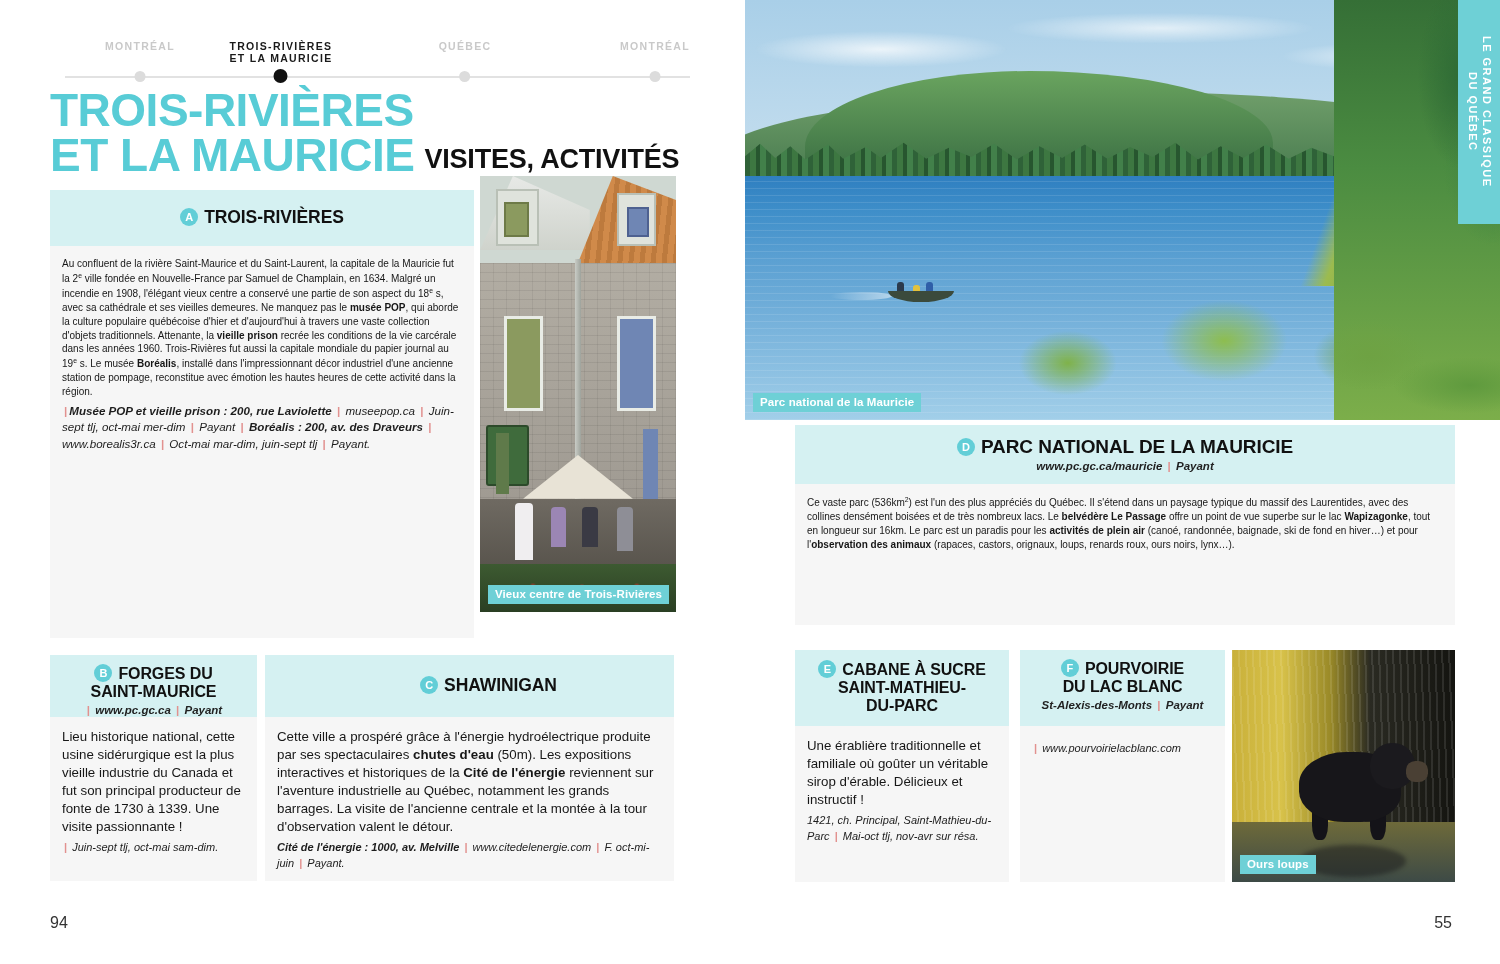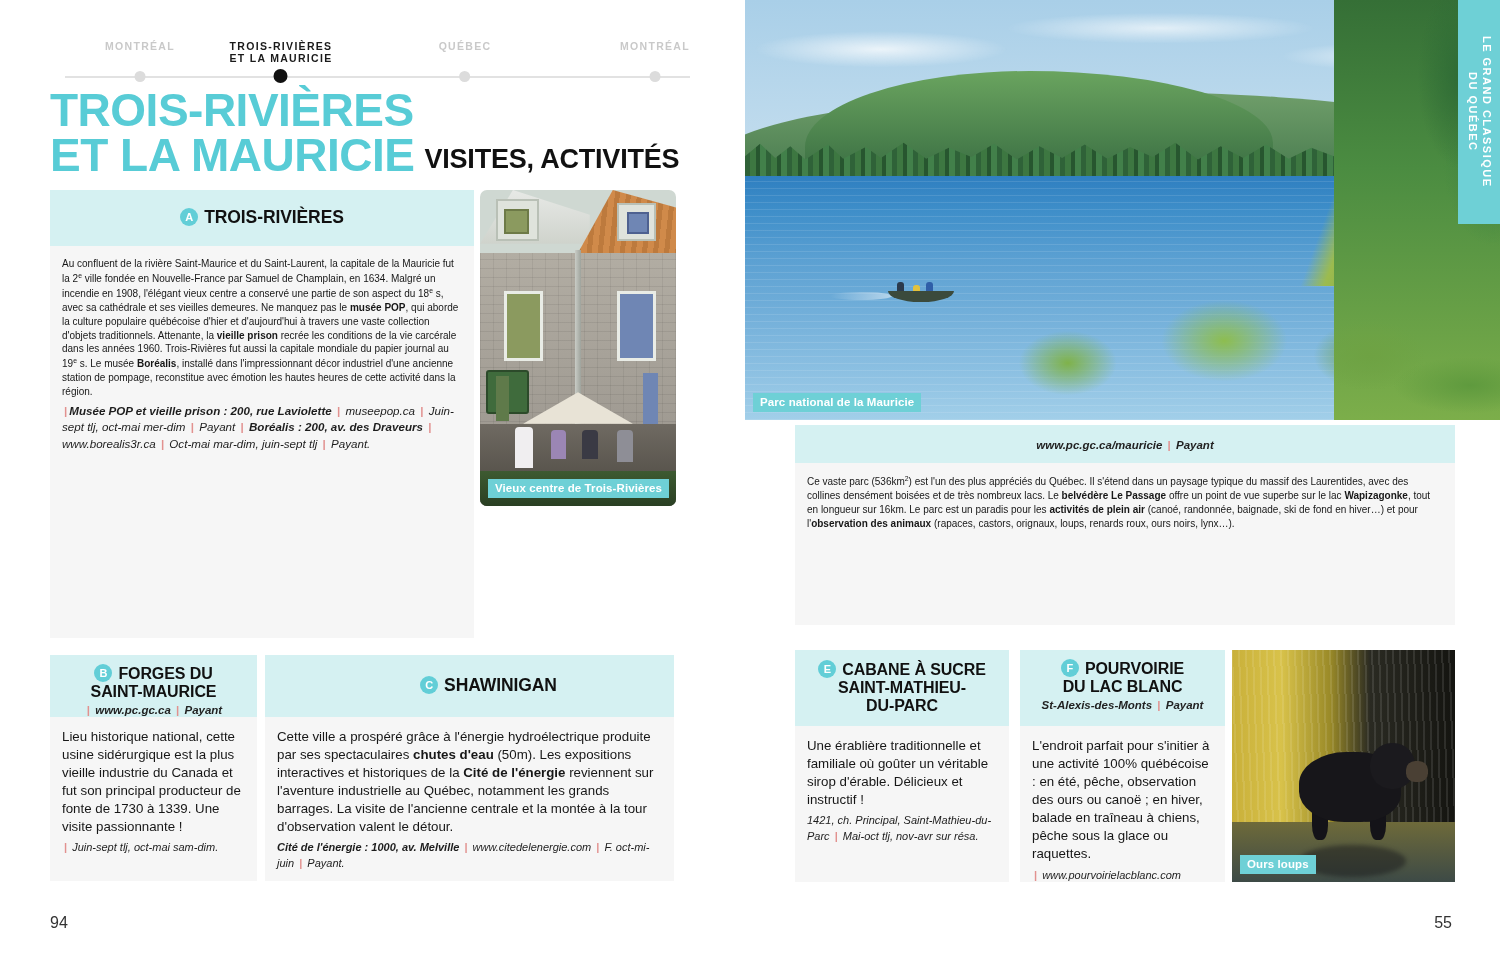--- a/index.html
+++ b/index.html
@@ -17,21 +17,21 @@
   
   .page-left  { position: absolute; left: 0;   top: 0; width: 745px;  height: 964px; background: #fff; }
   .page-right { position: absolute; left: 745px; top: 0; width: 755px; height: 964px; background: #fff; }
 
   
   .timeline { position: absolute; left: 55px; top: 40px; width: 645px; height: 45px; }
   .tl-line {
     position: absolute; left: 10px; top: 36px; width: 625px; height: 2px;
     background: #e2e2e2;
   }
-  .tl-stop { position: absolute; top: 0; transform: translateX(-50%); text-align: center; }
+  .tl-stop { position: absolute; top: 0; transform: translateX(-50%); text-align: left; }
   .tl-label {
     font-size: 10.5px; font-weight: 700; letter-spacing: 1.3px;
     color: #c9c9c9; line-height: 1.15; white-space: nowrap;
   }
   .tl-stop.active .tl-label { color: #1a1a1a; }
   .tl-dot {
     width: 11px; height: 11px; border-radius: 50%;
     background: #dcdcdc; margin: 0 auto; position: absolute;
     left: 50%; top: 31px; transform: translateX(-50%);
   }
@@ -86,21 +86,21 @@
   .practical.tiny { font-size: 11px; }
   .practical b { font-weight: 800; }
   .sep { color: #e2918f; font-style: normal; font-weight: 700; padding: 0 2px; }
 
   
   #card-a { left: 50px; top: 190px; width: 424px; height: 448px; }
   #card-a .card-head { height: 56px; display: flex; align-items: center; justify-content: center; }
 
   
   .photo { position: absolute; overflow: hidden; }
-  #photo-tr { left: 480px; top: 190px; width: 196px; height: 316px; border-radius: 7px; }
+  #photo-tr { left: 480px; top: 176px; width: 196px; height: 436px; }
 
   .ph-caption {
     position: absolute; bottom: 8px; left: 8px;
     background: #6ed0d6; color: #fff;
     font-size: 11.5px; font-weight: 600;
     padding: 3px 7px 4px; letter-spacing: 0.1px;
     white-space: nowrap;
   }
 
   
@@ -443,20 +443,23 @@
       <div class="ph-caption">Parc national de la Mauricie</div>
     </div>
 
     <div class="tab-vertical">
       <span style="white-space:pre;">LE GRAND CLASSIQUE
 DU QUÉBEC</span>
     </div>
 
     <div class="card" id="card-d" style="left:50px;">
       <div class="card-head">
+        <div class="card-title">
+          <span class="badge">D</span><span>PARC NATIONAL DE LA MAURICIE</span>
+        </div>
         <div class="card-meta">www.pc.gc.ca/mauricie <span class="sep">|</span> Payant</div>
       </div>
       <div class="card-body">
         <div class="body-text">Ce vaste parc (536km<sup class="sup">2</sup>) est l'un des plus appréciés du Québec. Il s'étend dans un paysage typique du massif des Laurentides, avec des collines densément boisées et de très nombreux lacs. Le <b>belvédère Le Passage</b> offre un point de vue superbe sur le lac <b>Wapizagonke</b>, tout en longueur sur 16km. Le parc est un paradis pour les <b>activités de plein air</b> (canoé, randonnée, baignade, ski de fond en hiver…) et pour l'<b>observation des animaux</b> (rapaces, castors, orignaux, loups, renards roux, ours noirs, lynx…).</div>
       </div>
     </div>
 
     <div class="card" id="card-e" style="left:50px;">
       <div class="card-head">
         <div class="card-title small">
@@ -475,21 +478,20 @@
 
     <div class="card" id="card-f" style="left:275px;">
       <div class="card-head">
         <div class="card-title small">
           <span class="badge">F</span><span>POURVOIRIE</span>
           <div>DU LAC BLANC</div>
         </div>
         <div class="card-meta">St-Alexis-des-Monts <span class="sep">|</span> Payant</div>
       </div>
       <div class="card-body">
-        <div class="body-text small">L'endroit parfait pour s'initier à une activité 100% québécoise : en été, pêche, observation des ours ou canoë ; en hiver, balade en traîneau à chiens, pêche sous la glace ou raquettes.</div>
         <div class="practical tiny"><span class="sep">|</span> www.pourvoirielacblanc.com</div>
       </div>
     </div>
 
     <div class="photo" id="photo-bear" style="left:487px;">
       <div class="bear-bg"></div>
       <div class="bear-grass"></div>
       <div class="bear-water"></div>
       <div class="bear-refl"></div>
       <div class="bear-leg" style="left:36%;top:66%;width:7%;height:16%;"></div>

